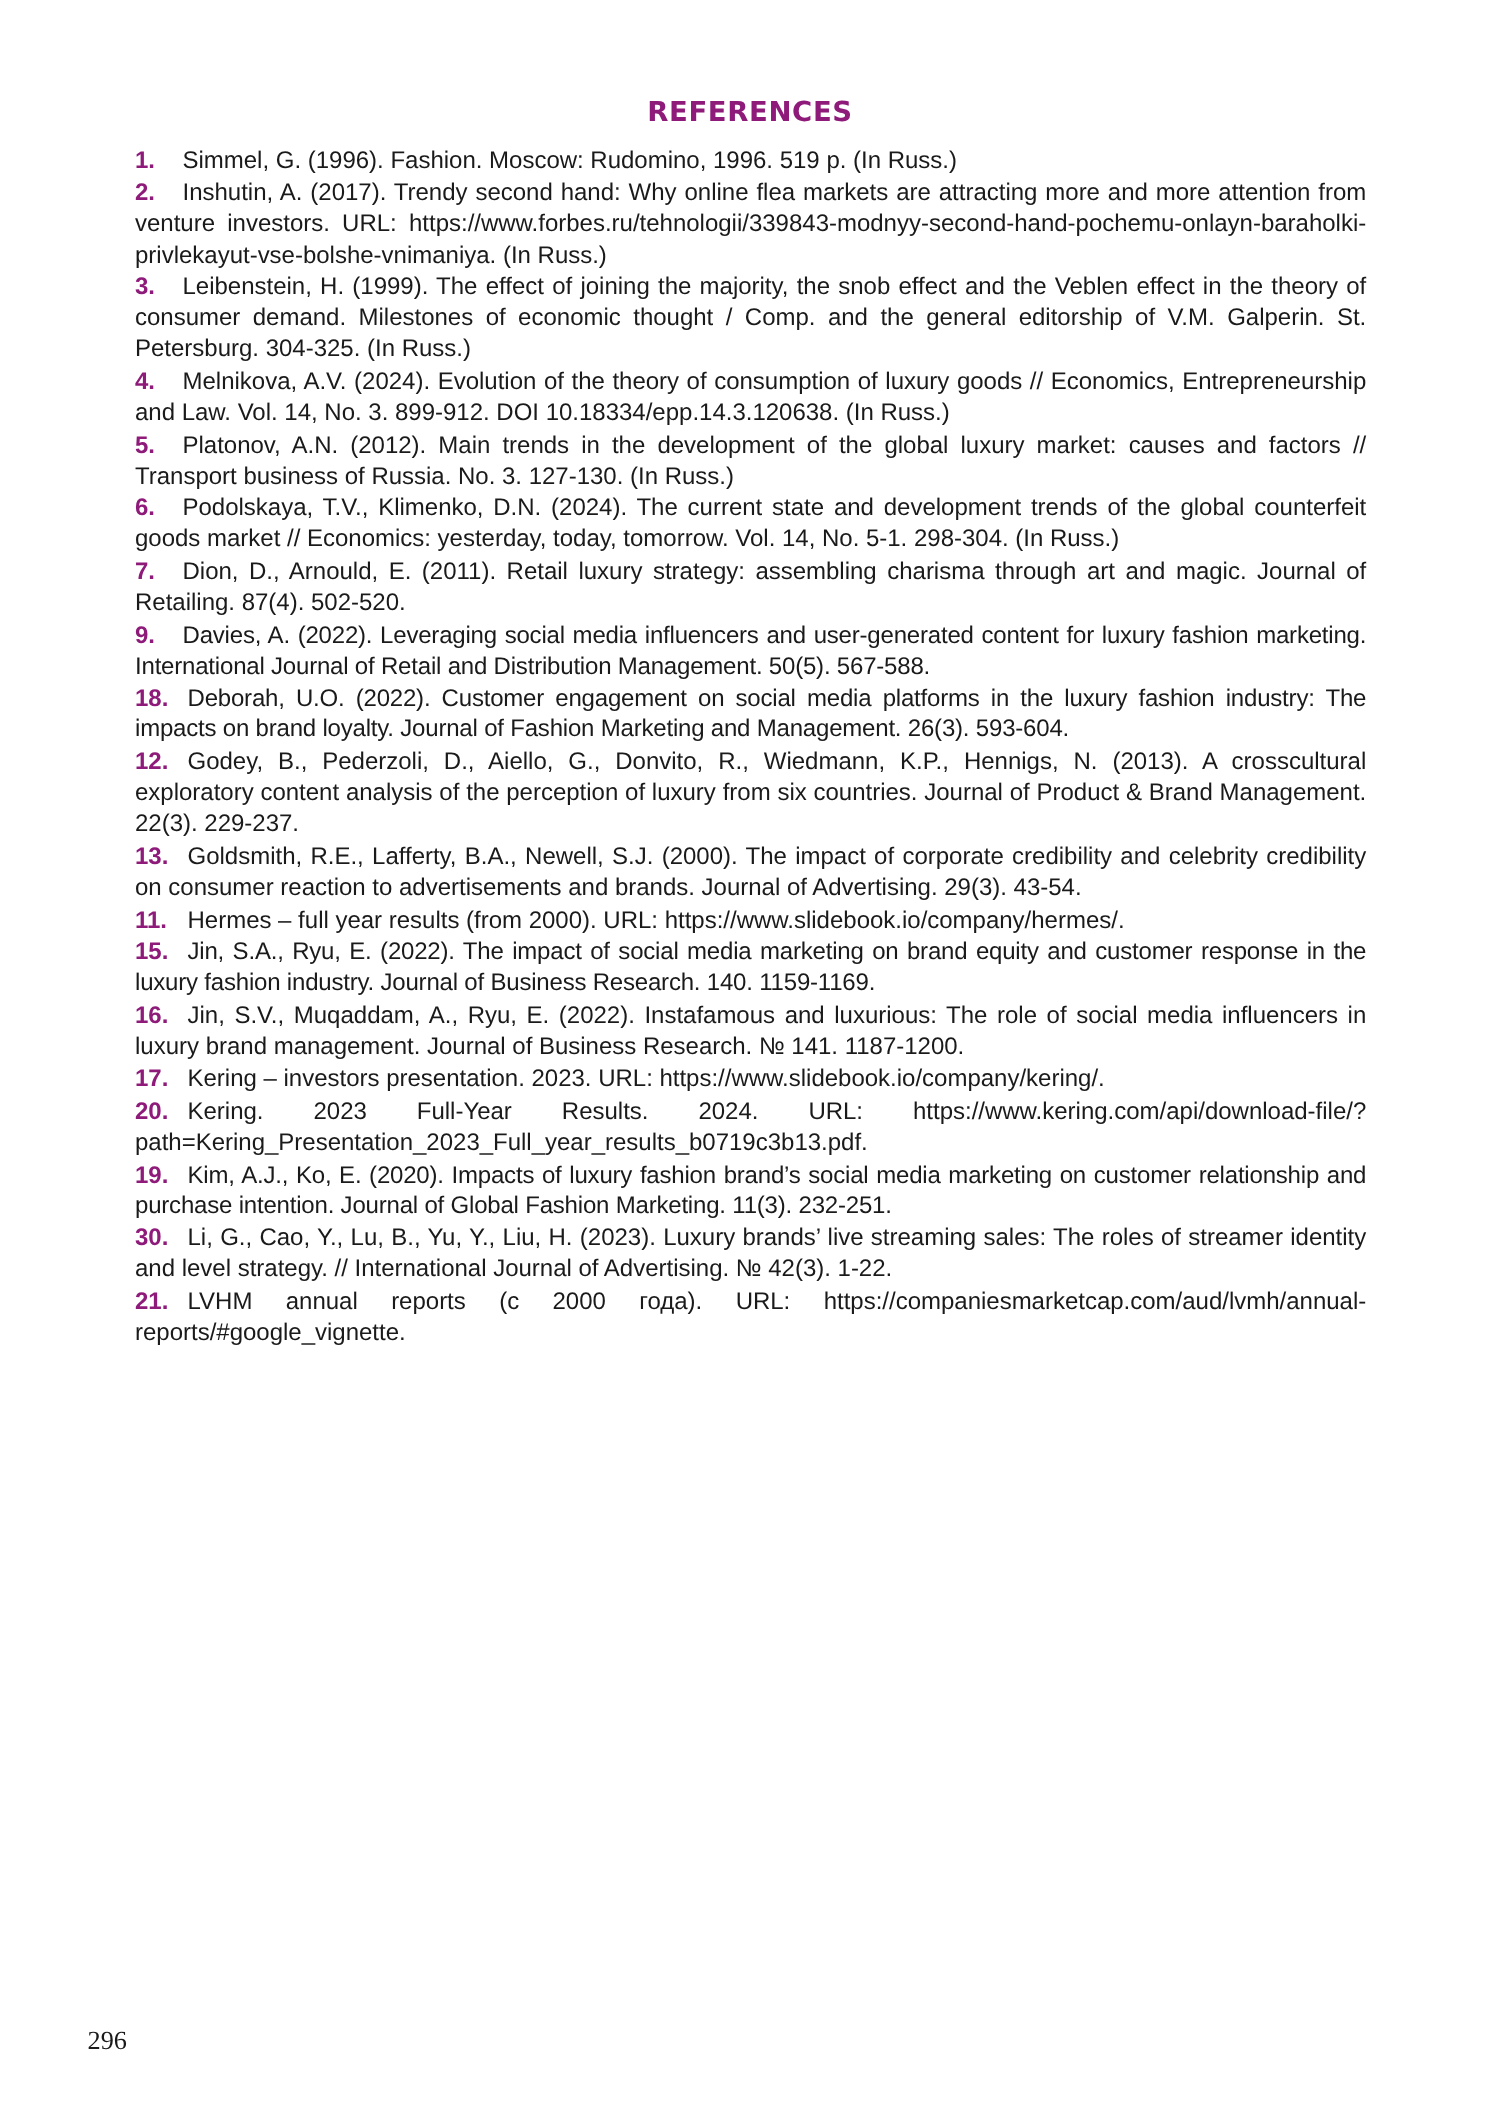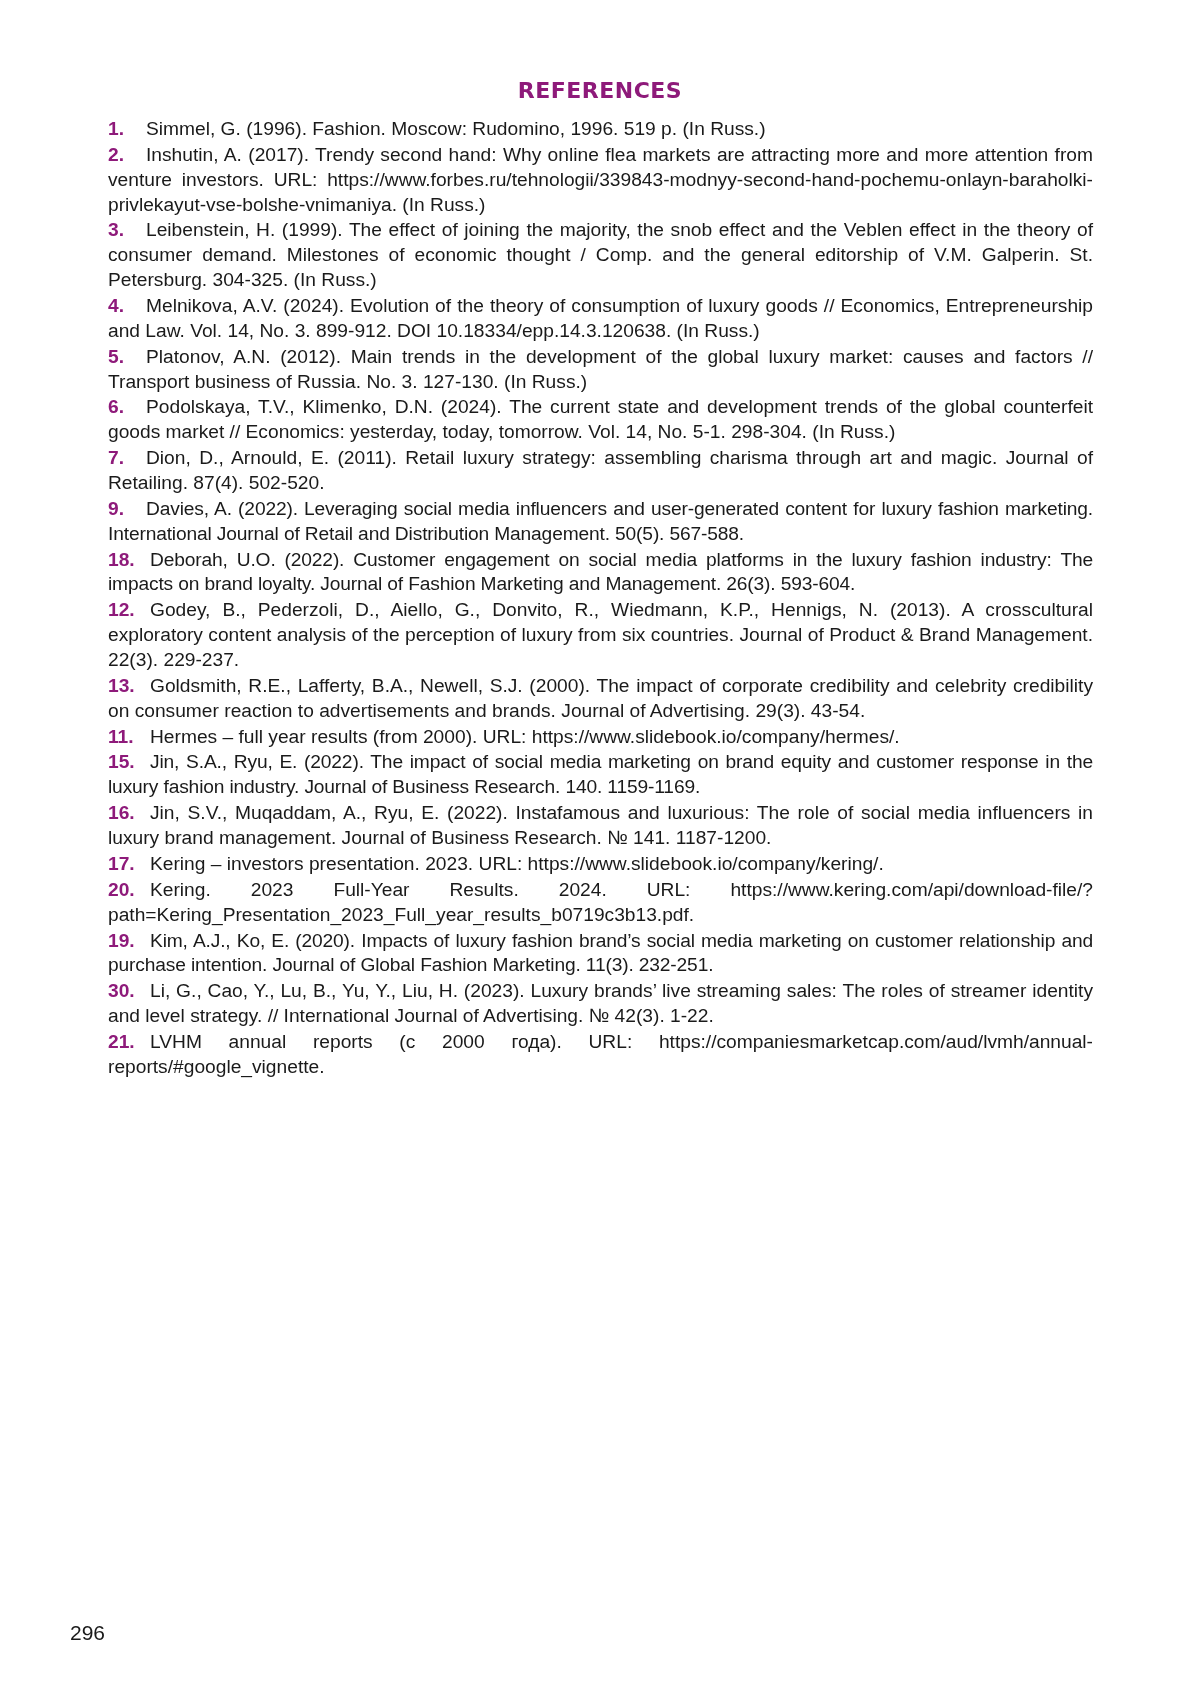--- a/index.html
+++ b/index.html
@@ -57,21 +57,21 @@
   .ref-text {
     white-space: normal;
   }
   .tight { letter-spacing: -0.15px; }
   .page-number {
     position: absolute;
     left: 70px;
     bottom: 52px;
     font-size: 21px;
     color: #1a1a1a;
-    font-family: Liberation Sans, sans-serif;
+    font-family: Liberation Serif, serif;
   }
 </style>
 </head>
 <body>
 
 <div class="page">
 
   <h1 class="page-title">REFERENCES</h1>
 
   <div class="ref-list">

